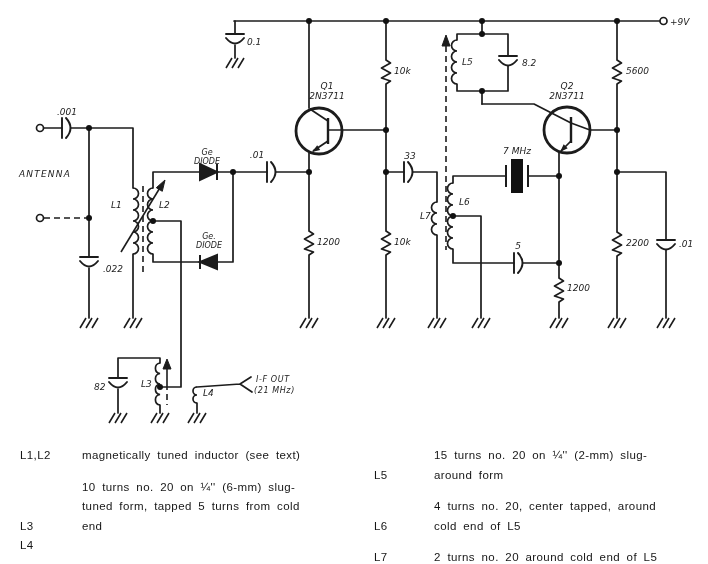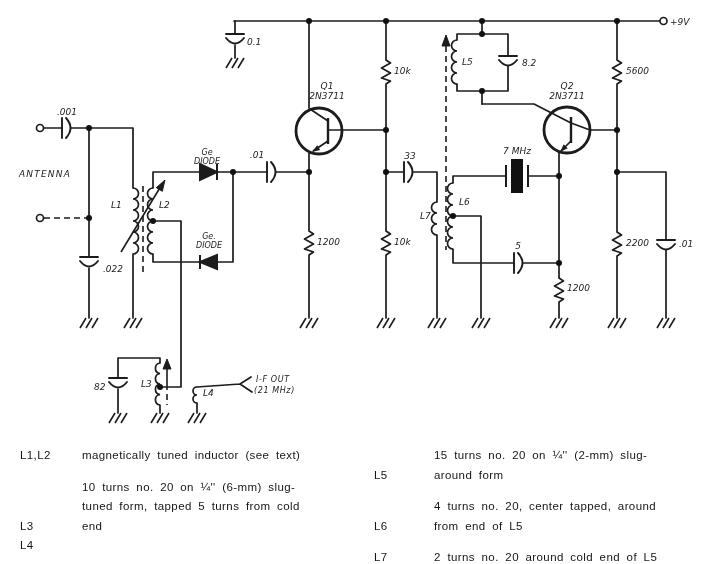--- a/index.html
+++ b/index.html
@@ -256,21 +256,21 @@
       <div class="legend-term" style="flex-basis:60px;">L5</div>
       <div class="legend-def">
         <div>15 turns no. 20 on ¼'' (2-mm) slug-</div>
         <div>around form</div>
       </div>
     </div>
     <div class="legend-row">
       <div class="legend-term" style="flex-basis:60px;">L6</div>
       <div class="legend-def">
         <div>4 turns no. 20, center tapped, around</div>
-        <div>from end of L5</div>
+        <div>cold end of L5</div>
       </div>
     </div>
     <div class="legend-row">
       <div class="legend-term" style="flex-basis:60px;">L7</div>
       <div class="legend-def">
         <div>2 turns no. 20 around cold end of L5</div>
       </div>
     </div>
   </div>
 

